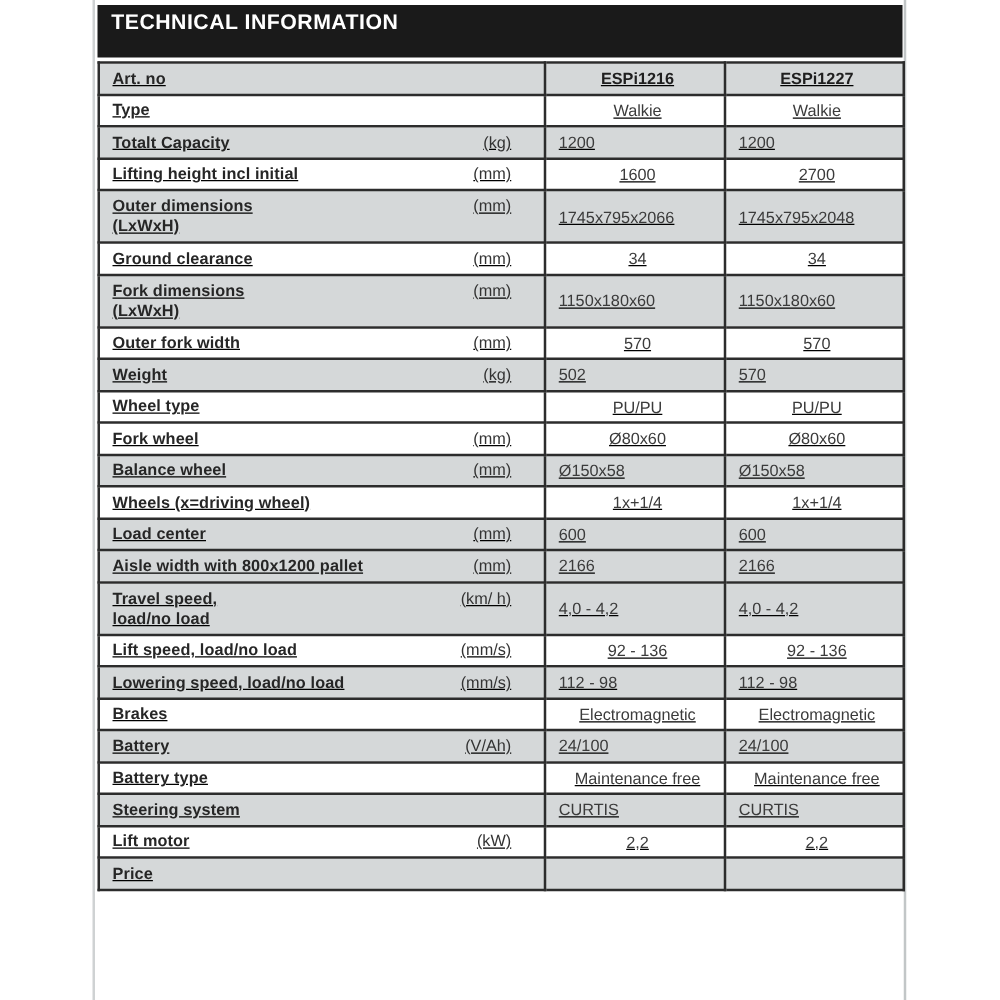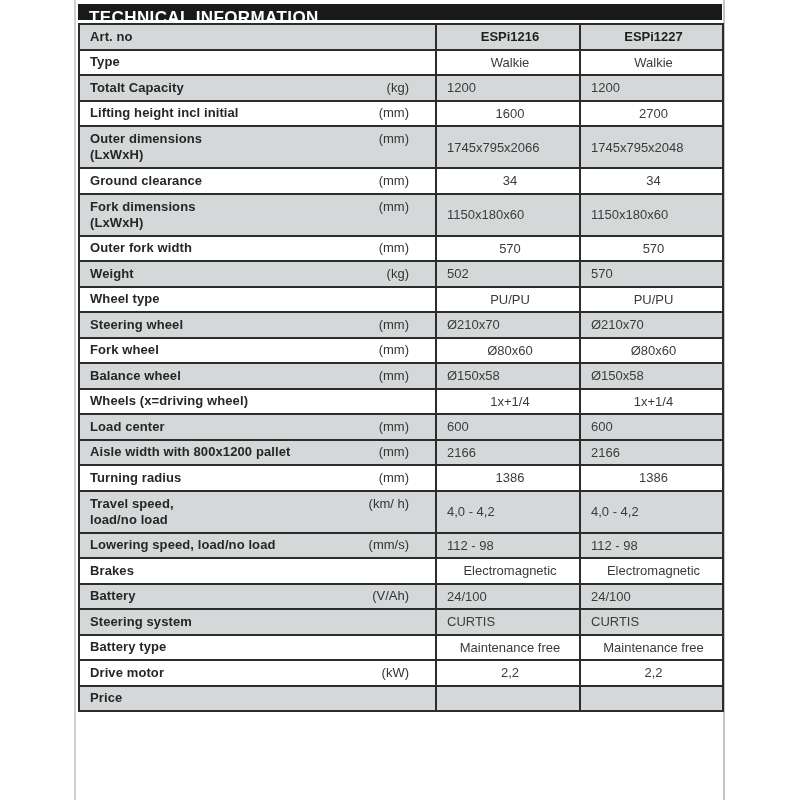--- a/index.html
+++ b/index.html
@@ -8,36 +8,36 @@
     background:#ffffff;
     font-family:"Liberation Sans", sans-serif;
   }
   .edge-line { position:absolute; top:0; width:2px; height:800px; }
   .edge-line.left  { left:74px;  background:#cfd2d3; }
   .edge-line.right { left:723px; background:#c2c6c7; }
 
   .sheet { position:absolute; left:78px; top:4px; width:644px; }
 
   .title-bar {
-    box-sizing:border-box; width:644px; height:16px;
+    box-sizing:border-box; width:644px; height:42px;
     background:var(--titlebar-bg, #1a1a1a);
     color:var(--titlebar-fg, #ffffff);
     font-size:17px; font-weight:bold; letter-spacing:0.4px;
     line-height:27px; padding-left:11px; margin-bottom:3px;
   }
 
   table.spec {
     width:644px; border-collapse:collapse; table-layout:fixed;
     margin:0;
   }
   table.spec td {
     border:2px solid var(--border-col, #2c2c2c);
     font-size:13px; overflow:hidden; white-space:nowrap;
   }
-  tr.row      { height:25.5px; }
+  tr.row      { height:25.5px;text-decoration:underline; }
   tr.row.tall { height:42px; }
 
   tr.shade-gray  td { background:var(--row-gray, #d5d8d9); }
   tr.shade-white td { background:var(--row-white, #ffffff);text-align:center; }
 
   td.label-cell { padding:0 26px 0 10px; vertical-align:middle; }
   .lwrap { display:flex; justify-content:space-between; align-items:center; }
   tr.tall .lwrap { align-items:flex-start; }
   .lab { font-weight:bold; color:var(--label-col, #262626); line-height:16px; letter-spacing:0.1px; }
   .lab .line { display:block; }
@@ -175,32 +175,20 @@
           <td class="label-cell">
             <div class="lwrap">
               <div class="lab">
                 <span class="line">Wheel type</span>
               </div>
             </div>
           </td>
           <td class="value">PU/PU</td>
           <td class="value">PU/PU</td>
         </tr>
-        <tr class="row shade-gray">
-          <td class="label-cell">
-            <div class="lwrap">
-              <div class="lab">
-                <span class="line">Steering wheel</span>
-              </div>
-              <div class="unit">(mm)</div>
-            </div>
-          </td>
-          <td class="value">Ø210x70</td>
-          <td class="value">Ø210x70</td>
-        </tr>
         <tr class="row shade-white">
           <td class="label-cell">
             <div class="lwrap">
               <div class="lab">
                 <span class="line">Fork wheel</span>
               </div>
               <div class="unit">(mm)</div>
             </div>
           </td>
           <td class="value">Ø80x60</td>
@@ -246,45 +234,45 @@
             <div class="lwrap">
               <div class="lab">
                 <span class="line">Aisle width with 800x1200 pallet</span>
               </div>
               <div class="unit">(mm)</div>
             </div>
           </td>
           <td class="value">2166</td>
           <td class="value">2166</td>
         </tr>
-        <tr class="row shade-white">
-          <td class="label-cell">
-            <div class="lwrap">
-              <div class="lab">
-                <span class="line">Turning radius</span>
-              </div>
-              <div class="unit">(mm)</div>
-            </div>
-          </td>
-          <td class="value">1386</td>
-          <td class="value">1386</td>
-        </tr>
         <tr class="row shade-gray tall">
           <td class="label-cell">
             <div class="lwrap">
               <div class="lab">
                 <span class="line">Travel speed,</span>
                 <span class="line">load/no load</span>
               </div>
               <div class="unit">(km/ h)</div>
             </div>
           </td>
           <td class="value">4,0 - 4,2</td>
           <td class="value">4,0 - 4,2</td>
         </tr>
+        <tr class="row shade-white">
+          <td class="label-cell">
+            <div class="lwrap">
+              <div class="lab">
+                <span class="line">Lift speed, load/no load</span>
+              </div>
+              <div class="unit">(mm/s)</div>
+            </div>
+          </td>
+          <td class="value">92 - 136</td>
+          <td class="value">92 - 136</td>
+        </tr>
         <tr class="row shade-gray">
           <td class="label-cell">
             <div class="lwrap">
               <div class="lab">
                 <span class="line">Lowering speed, load/no load</span>
               </div>
               <div class="unit">(mm/s)</div>
             </div>
           </td>
           <td class="value">112 - 98</td>
@@ -306,47 +294,47 @@
             <div class="lwrap">
               <div class="lab">
                 <span class="line">Battery</span>
               </div>
               <div class="unit">(V/Ah)</div>
             </div>
           </td>
           <td class="value">24/100</td>
           <td class="value">24/100</td>
         </tr>
+        <tr class="row shade-white">
+          <td class="label-cell">
+            <div class="lwrap">
+              <div class="lab">
+                <span class="line">Battery type</span>
+              </div>
+            </div>
+          </td>
+          <td class="value">Maintenance free</td>
+          <td class="value">Maintenance free</td>
+        </tr>
         <tr class="row shade-gray">
           <td class="label-cell">
             <div class="lwrap">
               <div class="lab">
                 <span class="line">Steering system</span>
               </div>
             </div>
           </td>
           <td class="value">CURTIS</td>
           <td class="value">CURTIS</td>
         </tr>
         <tr class="row shade-white">
           <td class="label-cell">
             <div class="lwrap">
               <div class="lab">
-                <span class="line">Battery type</span>
-              </div>
-            </div>
-          </td>
-          <td class="value">Maintenance free</td>
-          <td class="value">Maintenance free</td>
-        </tr>
-        <tr class="row shade-white">
-          <td class="label-cell">
-            <div class="lwrap">
-              <div class="lab">
-                <span class="line">Drive motor</span>
+                <span class="line">Lift motor</span>
               </div>
               <div class="unit">(kW)</div>
             </div>
           </td>
           <td class="value">2,2</td>
           <td class="value">2,2</td>
         </tr>
         <tr class="row shade-gray">
           <td class="label-cell">
             <div class="lwrap">

